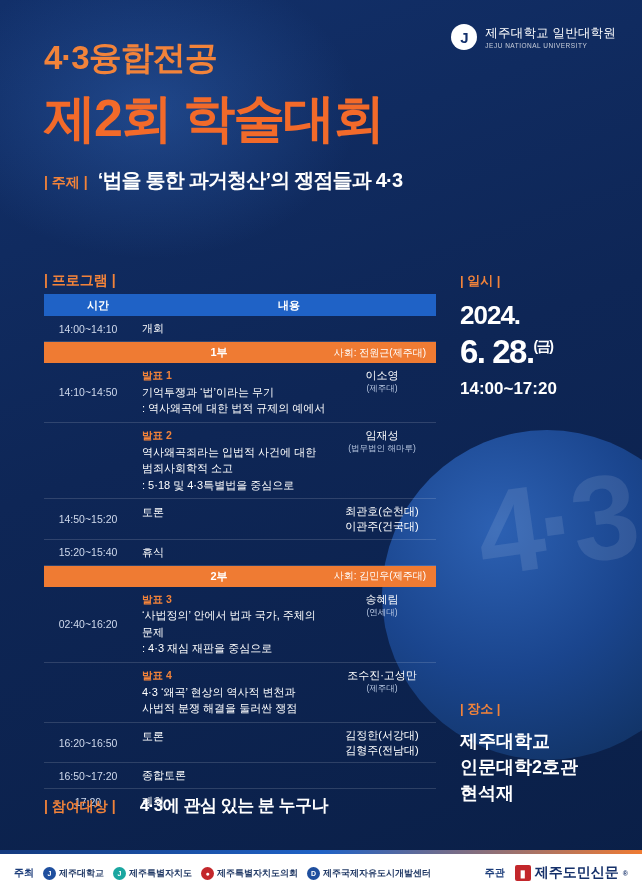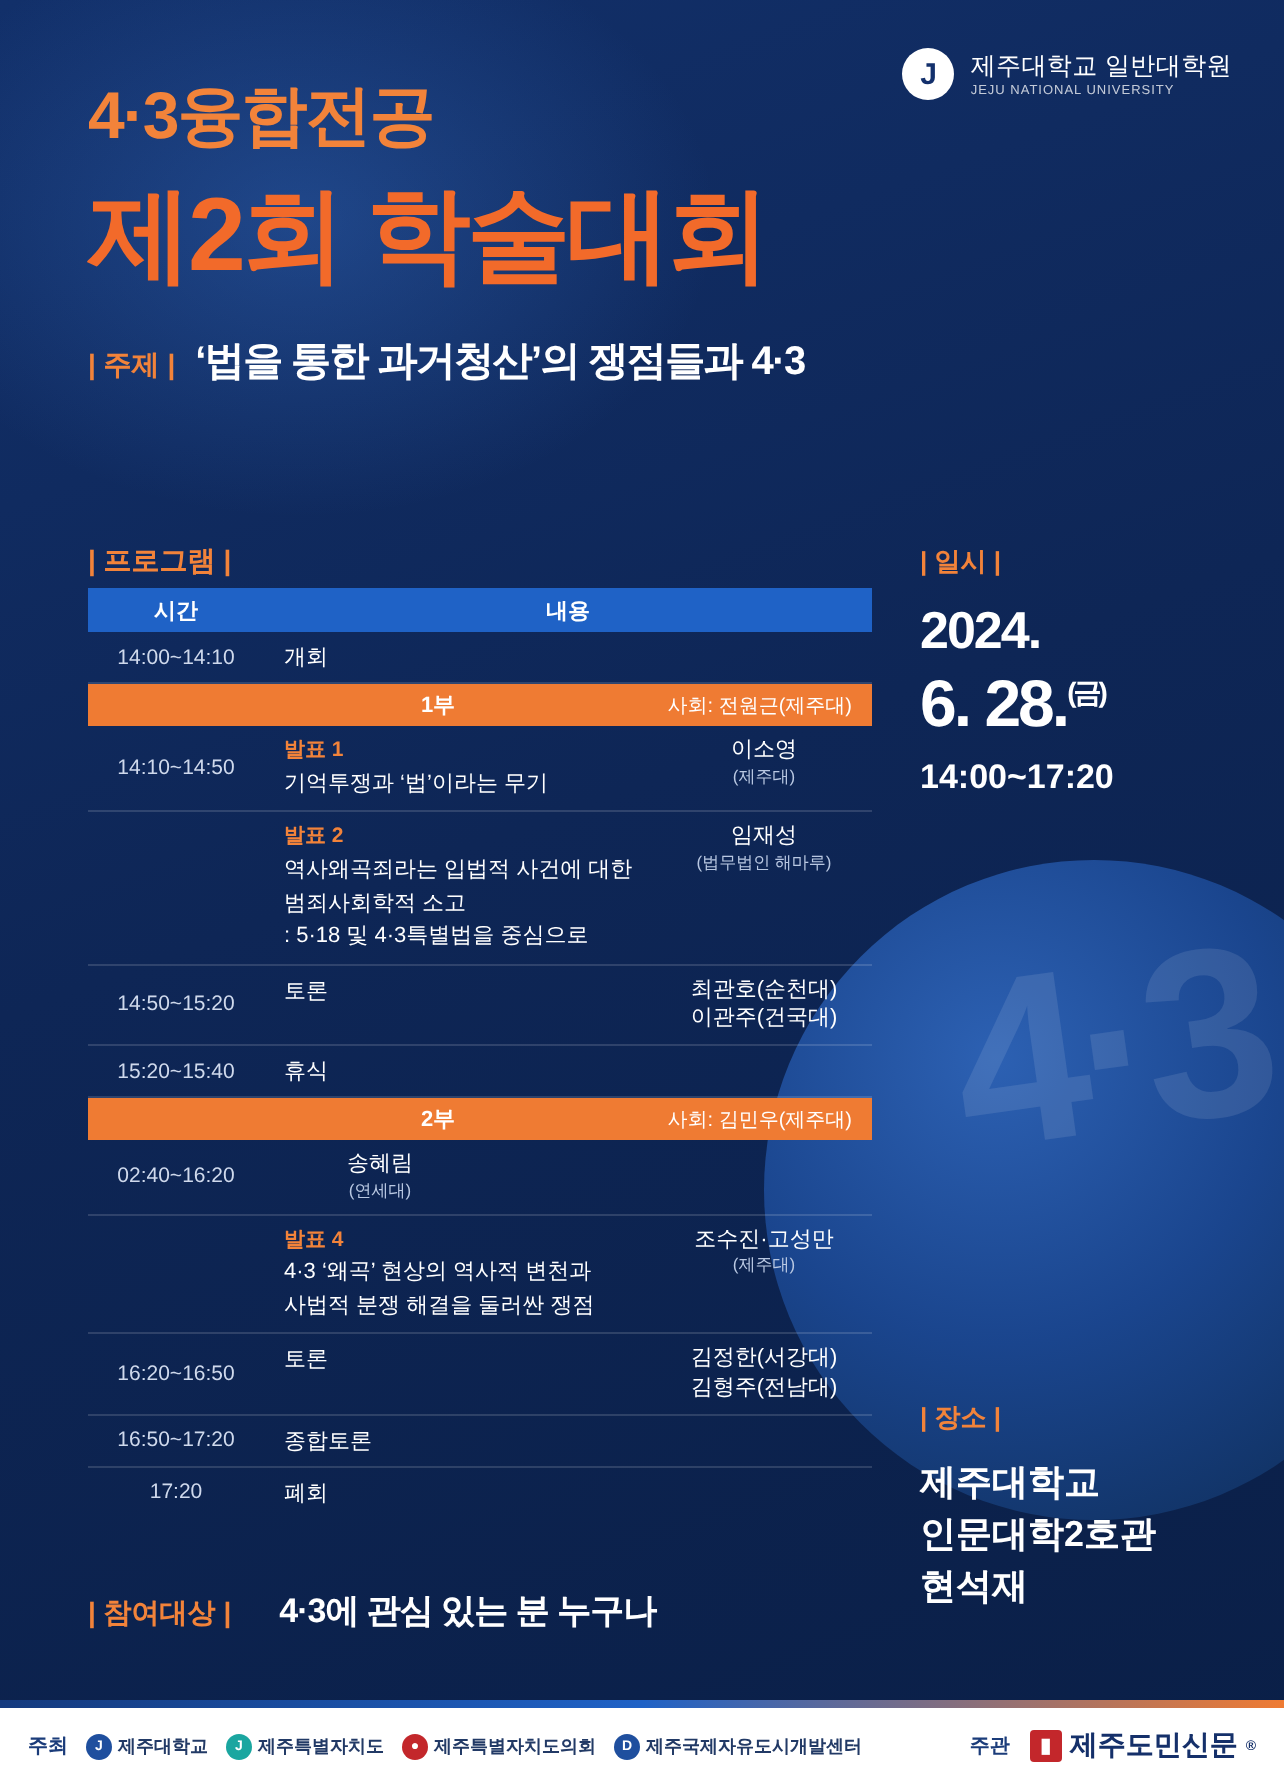--- a/index.html
+++ b/index.html
@@ -143,21 +143,21 @@
     color: #e9eef7;
   }
   .table .thead {
     display: flex;
     background: #1f62c6;
     color: #ffffff;
     font-weight: bold;
     height: 22px;
     align-items: center;
   }
-  .col-time { width: 88px; text-align: center; }
+  .col-time { width: 88px; text-align: center; padding-left: 10px; }
   .col-body { flex: 1; text-align: center; }
   .row {
     display: flex;
     border-bottom: 1px solid rgba(255,255,255,0.14);
     min-height: 24px;
   }
   .row .c-time {
     width: 88px;
     display: flex;
     align-items: center;
@@ -409,20 +409,21 @@
       <div class="s-mid">1부</div>
       <div class="s-right">사회: 전원근(제주대)</div>
     </div>
 
     <div class="row">
       <div class="c-time">14:10~14:50</div>
       <div class="c-main col2">
         <div class="content-cell">
           <div class="tag">발표 1</div>
           <div>기억투쟁과 ‘법’이라는 무기</div>
+          <div>: 역사왜곡에 대한 법적 규제의 예에서</div>
         </div>
         <div class="speaker">
           <span>이소영</span>
           <small>(제주대)</small>
         </div>
       </div>
     </div>
 
     <div class="row">
       <div class="c-time"></div>
@@ -456,20 +457,25 @@
 
     <div class="sess-bar">
       <div class="s-left"></div>
       <div class="s-mid">2부</div>
       <div class="s-right">사회: 김민우(제주대)</div>
     </div>
 
     <div class="row">
       <div class="c-time">02:40~16:20</div>
       <div class="c-main col2">
+        <div class="content-cell">
+          <div class="tag">발표 3</div>
+          <div>‘사법정의’ 안에서 법과 국가, 주체의 문제</div>
+          <div>: 4·3 재심 재판을 중심으로</div>
+        </div>
         <div class="speaker">
           <span>송혜림</span>
           <small>(연세대)</small>
         </div>
       </div>
     </div>
 
     <div class="row">
       <div class="c-time"></div>
       <div class="c-main col2">

